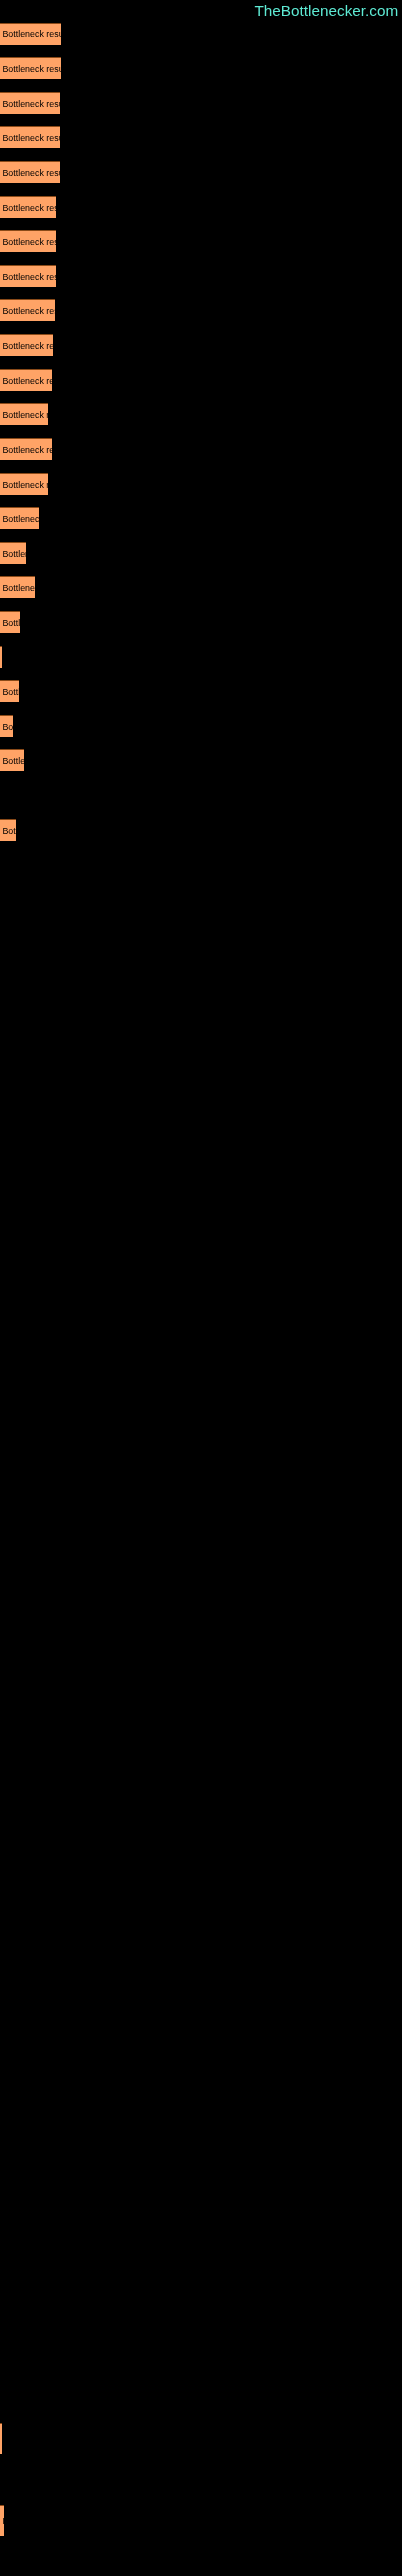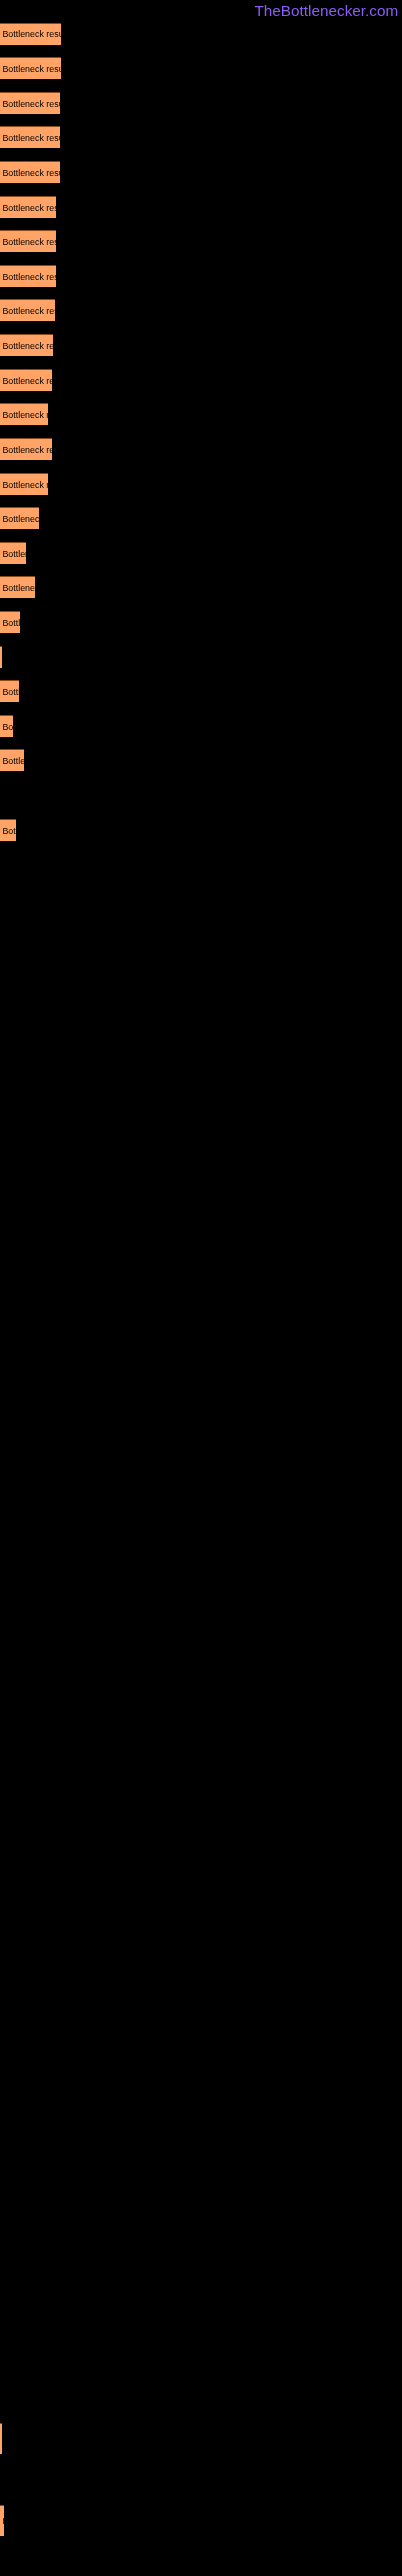--- a/index.html
+++ b/index.html
@@ -19,21 +19,21 @@
     left: 0;
     top: 0;
     width: 403px;
     height: 2576px;
     background: #000000;
   }
   .site-title {
     position: absolute;
     right: 4.8px;
     top: 1.6px;
-    color: #8b5cf6;
+    color: #5eead4;
     font-family: "Liberation Sans", sans-serif;
     font-size: 15.3px;
     line-height: 17.7px;
     letter-spacing: 0px;
     white-space: nowrap;
     text-align: center;
   }
   .bars-layer {
     position: absolute;
     left: 0;

